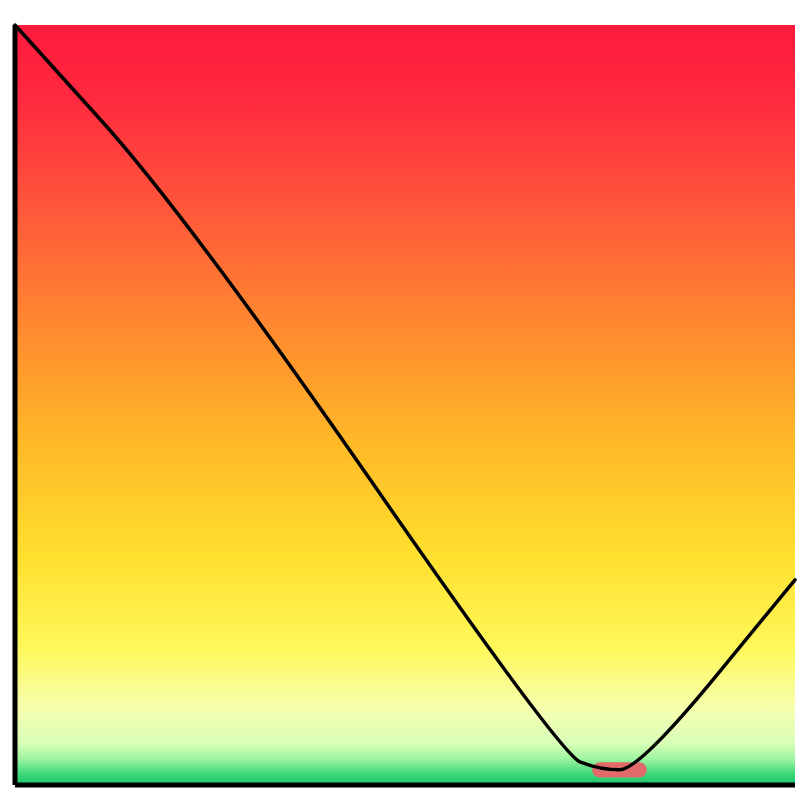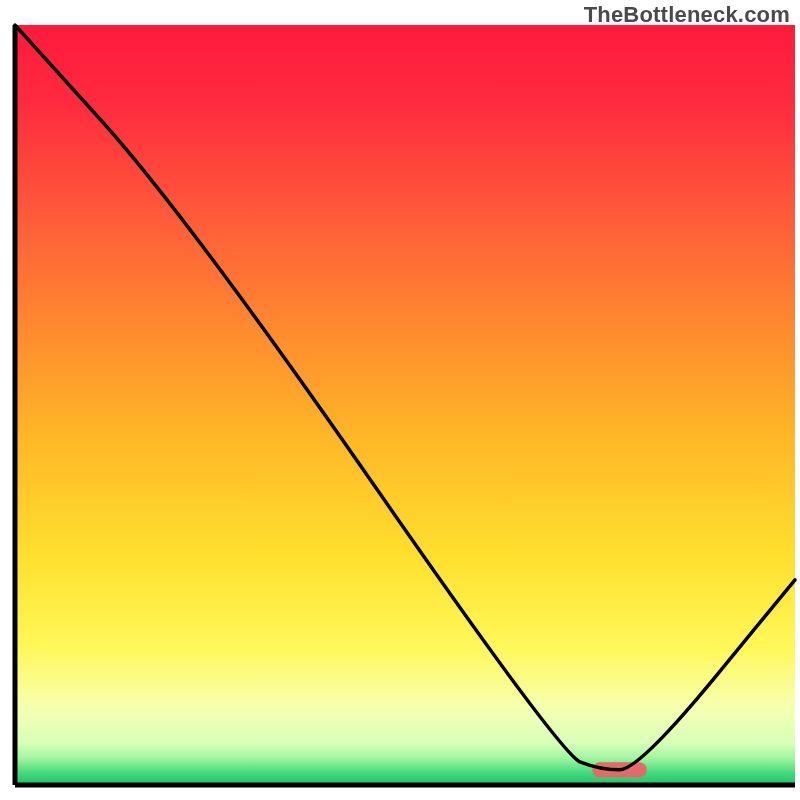--- a/index.html
+++ b/index.html
@@ -27,21 +27,20 @@
   svg {
     position: absolute;
     left: 0;
     top: 0;
   }
 </style>
 </head>
 <body>
 
 <div class="stage">
-  <div class="watermark">TheBottleneck.com</div>
 
   <svg id="chart-svg" width="800" height="800" viewBox="0 0 800 800">
     <defs>
       <linearGradient id="bg-grad" x1="0" y1="0" x2="0" y2="1">
           <stop offset="0%" stop-color="#ff1a3c"></stop>
           <stop offset="10%" stop-color="#ff2a3f"></stop>
           <stop offset="25%" stop-color="#ff5a3a"></stop>
           <stop offset="40%" stop-color="#ff8a2f"></stop>
           <stop offset="55.00000000000001%" stop-color="#ffb927"></stop>
           <stop offset="70%" stop-color="#ffe02e"></stop>

